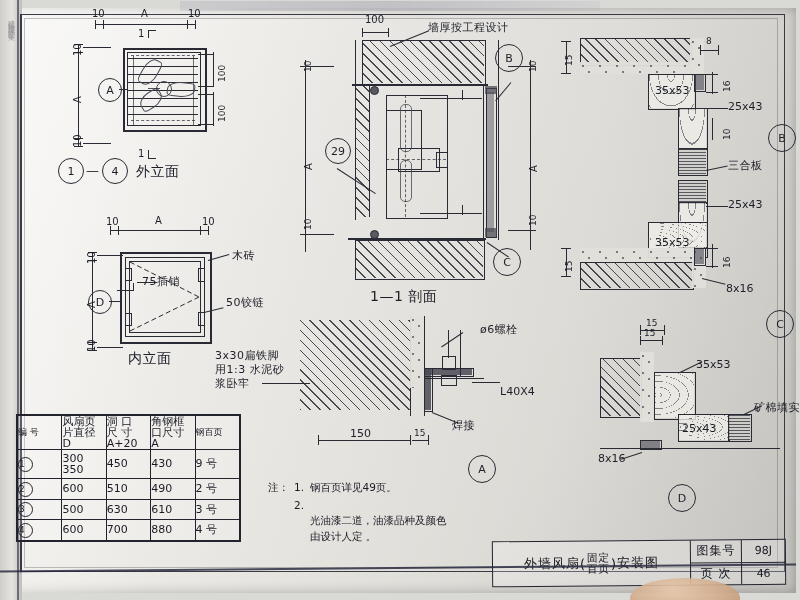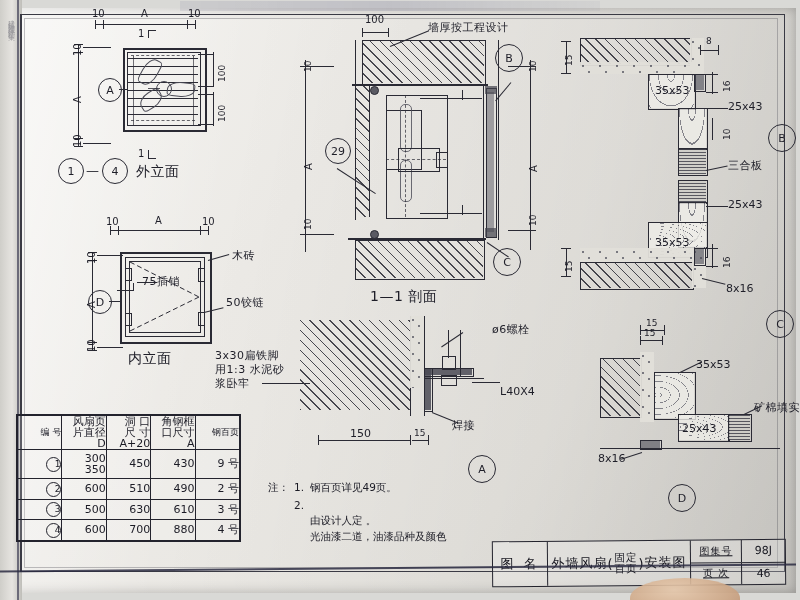--- a/index.html
+++ b/index.html
@@ -75,21 +75,21 @@
     opacity:.8;}
   .mineral{position:absolute;background:#cfcec8;
     background-image:repeating-linear-gradient(0deg,#43434d 0 1px,transparent 1px 3px);
     opacity:.85;}
   .steelfill{position:absolute;background:#4a4a55;opacity:.85;}
 
   
   .tbl{position:absolute;left:16px;top:414px;width:223px;height:126px;border:1px solid #23232d;
        background:rgba(255,255,255,.18);}
   .tbl table{border-collapse:collapse;width:100%;height:100%;}
-  .tbl th,.tbl td{border:1px solid #23232d;text-align:right;color:#1b1b25;
+  .tbl th,.tbl td{border:1px solid #23232d;text-align:left;color:#1b1b25;
                   font-size:10px;line-height:1.05;padding:0;font-family:"DejaVu Sans","Liberation Sans",sans-serif;}
   .tbl th{font-size:9px;font-weight:normal;}
   .tbl td.num{font-size:11px;}
   .tbl .stack{display:block;font-size:11px;line-height:1.0;}
   .circnum{display:inline-block;width:13px;height:13px;line-height:12px;border:1px solid #23232d;border-radius:50%;font-size:9px;}
 
   
   .notes{position:absolute;left:268px;top:480px;width:220px;color:#1b1b25;font-size:10.5px;line-height:1.45;}
   .notes .row{display:flex;}
   .notes .k{width:26px;flex:none;}
@@ -100,21 +100,21 @@
   .tb{position:absolute;left:492px;top:540px;width:292px;height:44px;
       border:1px solid #23232d;display:flex;transform:rotate(-.5deg);background:rgba(255,255,255,.22);}
   .tb .c1{width:54px;border-right:1px solid #23232d;display:flex;align-items:center;justify-content:center;
           font-size:13px;letter-spacing:3px;color:#16161f;}
   .tb .c2{flex:1;display:flex;align-items:center;justify-content:center;font-size:13px;color:#16161f;
           border-right:1px solid #23232d;letter-spacing:1px;}
   .tb .c3{width:94px;display:flex;flex-direction:column;}
   .tb .c3 .r{flex:1;display:flex;}
   .tb .c3 .r:first-child{border-bottom:1px solid #23232d;}
   .tb .c3 .lft{width:50px;border-right:1px solid #23232d;display:flex;align-items:center;justify-content:center;
-               font-size:10px;letter-spacing:1px;color:#16161f;text-decoration:underline;}
+               font-size:12px;letter-spacing:1px;color:#16161f;}
   .tb .c3 .rgt{flex:1;display:flex;align-items:center;justify-content:center;font-size:11px;color:#16161f;}
   .paren{display:inline-flex;align-items:center;font-size:13px;}
   .paren .stk{display:inline-flex;flex-direction:column;font-size:10.5px;line-height:1.05;text-align:center;margin:0 1px;}
 
   
   .wm{position:absolute;left:4px;top:560px;width:300px;height:26px;display:flex;align-items:center;
       font-size:17px;font-weight:bold;color:#d0211f;letter-spacing:0px;text-shadow:0 0 1px rgba(200,0,0,.5);}
   .wm .mask{display:inline-block;width:74px;height:17px;background:#fbfbfb;margin:0 3px;}
   .wmline{position:absolute;left:0;top:567px;width:796px;height:0;border-top:2px solid #2b2b42;opacity:.85;transform:rotate(-.5deg);}
   .thumb{position:absolute;left:630px;top:578px;width:110px;height:40px;border-radius:50% 50% 40% 40%;
@@ -354,21 +354,21 @@
     <div class="box" style="left:424px;top:368px;width:48px;height:7px;"></div>
     <div class="box" style="left:424px;top:368px;width:7px;height:42px;"></div>
 
     <div class="box" style="left:442px;top:356px;width:12px;height:12px;"></div>
     <div class="v" style="left:448px;top:330px;height:28px;"></div>
     <div class="box" style="left:441px;top:375px;width:14px;height:9px;"></div>
     <div class="h" style="left:424px;top:378px;width:60px;"></div>
     <div class="v" style="left:460px;top:330px;height:46px;"></div>
 
     <div class="h" style="left:437px;top:332px;width:26px;transform:rotate(-34deg);transform-origin:right center;"></div>
-    <div class="lbl cn" style="left:492px;top:322px;">ø6螺栓</div>
+    <div class="lbl cn" style="left:480px;top:322px;">ø6螺栓</div>
     <div class="h" style="left:472px;top:382px;width:28px;"></div>
     <div class="lbl" style="left:500px;top:385px;font-size:11px;">L40X4</div>
     <div class="h" style="left:432px;top:412px;width:28px;transform:rotate(22deg);transform-origin:left center;"></div>
     <div class="lbl cn" style="left:452px;top:418px;">焊接</div>
 
     <div class="h" style="left:318px;top:440px;width:92px;"></div>
     <div class="v" style="left:318px;top:435px;height:10px;"></div>
     <div class="v" style="left:410px;top:435px;height:10px;"></div>
     <div class="lbl" style="left:350px;top:427px;font-size:11px;">150</div>
     <div class="h" style="left:412px;top:440px;width:16px;"></div>
@@ -560,26 +560,25 @@
   <div class="notes">
     <div class="row">
       <div class="k">注：</div>
       <div class="n">1.</div>
       <div>钢百页详见49页。</div>
     </div>
     <div class="row" style="margin-top:3px;">
       <div class="k"></div>
       <div class="n">2.</div>
     </div>
+    <div class="hang">光油漆二道，油漆品种及颜色</div>
     <div class="hang">由设计人定 。</div>
-    <div class="hang">光油漆二道，油漆品种及颜色</div>
   </div>
 
   <div class="tb">
-    <div class="c1">图 名</div>
     <div class="c2">
       <span>外墙风扇</span>
       <span class="paren">(<span class="stk">
             <span>固定</span>
             <span>百页</span>
           </span>)</span>
       <span>安装图</span>
     </div>
     <div class="c3">
       <div class="r">

